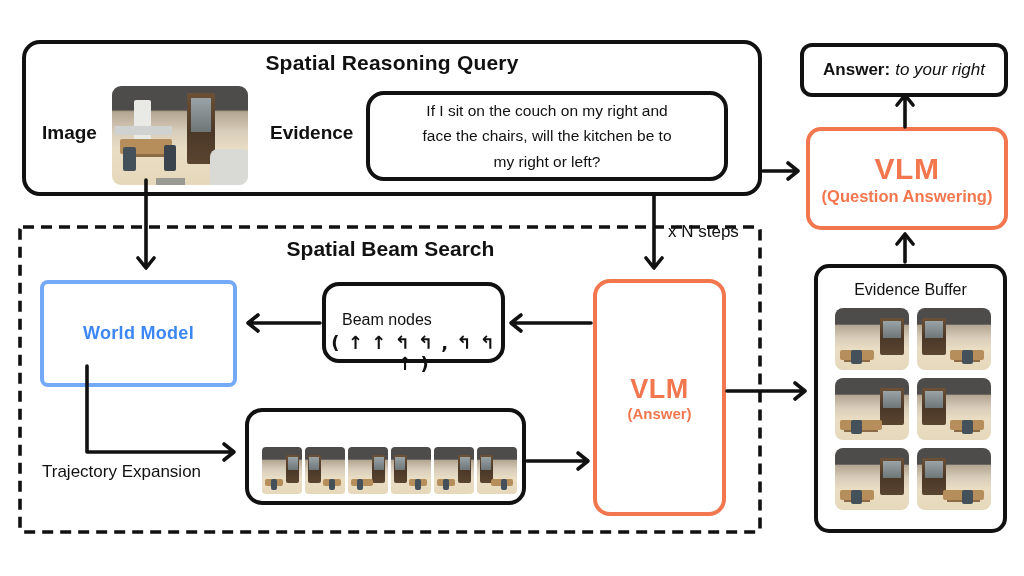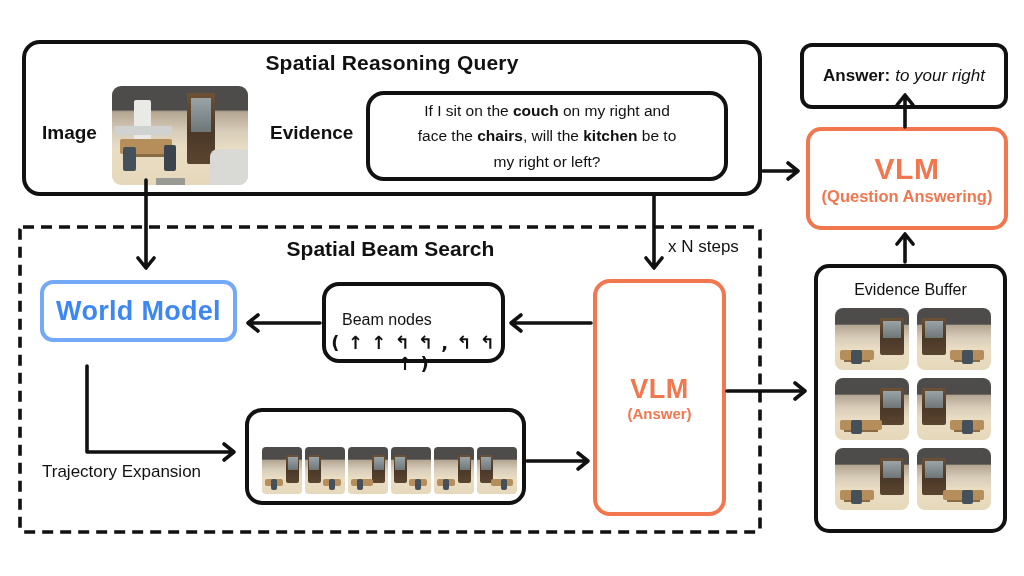--- a/index.html
+++ b/index.html
@@ -31,47 +31,47 @@
   .qi-glass{position:absolute;left:58%;top:12%;width:15%;height:34%;background:linear-gradient(180deg,#9aa3a6,#6e7678);}
   .qi-table{position:absolute;left:6%;top:54%;width:38%;height:15%;background:#b68e5c;border-radius:2px;box-shadow:0 8px 0 -5px #8a6b45;}
   .qi-chair1{position:absolute;left:8%;top:62%;width:10%;height:24%;background:#44505a;border-radius:2px;}
   .qi-chair2{position:absolute;left:38%;top:60%;width:9%;height:26%;background:#3b444c;border-radius:2px;}
   .qi-couch{position:absolute;right:-2%;bottom:-2%;width:30%;height:38%;background:#d9d9d6;border-radius:8px 8px 0 0;}
   .qi-rug{position:absolute;left:32%;bottom:0;width:22%;height:7%;background:#9a9a94;}
   .question-box{position:absolute;left:340px;top:47px;width:362px;height:90px;
     border:4px solid var(--ink);border-radius:18px;background:#fff;
     display:flex;flex-direction:column;justify-content:center;align-items:center;
     font-size:15.5px;line-height:1.62;text-align:center;}
-  .question-box b{font-weight:700;}
-
-  
-  .answer-box{left:800px;top:43px;width:208px;height:66px;border-radius:12px;
+  .question-box b{font-weight:400;}
+
+  
+  .answer-box{left:800px;top:43px;width:208px;height:54px;border-radius:12px;
     display:flex;align-items:center;justify-content:center;font-size:17px;gap:5px;}
   .answer-box .a-label{font-weight:700;}
   .answer-box .a-value{font-style:italic;}
   .vlm-qa{left:806px;top:127px;width:202px;height:103px;border-color:var(--orange);
     border-radius:15px;display:flex;flex-direction:column;align-items:center;justify-content:center;}
   .vlm-title{color:var(--orange);font-weight:700;font-size:30px;letter-spacing:.5px;}
   .vlm-qa .vlm-sub{color:var(--orange);font-weight:700;font-size:16.5px;margin-top:1px;}
 
   
   .evidence-box{left:814px;top:264px;width:193px;height:269px;border-radius:15px;}
   .ev-title{position:absolute;top:13px;left:0;width:100%;text-align:center;font-size:16px;}
   .ev-grid{position:absolute;left:17px;top:40px;width:156px;
     display:grid;grid-template-columns:74px 74px;gap:8px 8px;}
   .ev-grid .scene{width:74px;height:62px;border-radius:8px;}
 
   
   .sbs-title{position:absolute;left:18px;top:237px;width:745px;text-align:center;
     font-size:21px;font-weight:700;}
-  .nsteps{position:absolute;left:668px;top:237px;font-size:17px;}
-
-  .world-model{left:40px;top:280px;width:197px;height:62px;border-color:var(--blue-border);
-    border-radius:13px;display:flex;align-items:center;justify-content:center;
-    color:var(--blue-text);font-size:27px;font-weight:700;letter-spacing:.3px;}
+  .nsteps{position:absolute;left:668px;top:222px;font-size:17px;}
+
+  .world-model{left:40px;top:280px;width:197px;height:107px;border-color:var(--blue-border);
+    border-radius:8px;display:flex;align-items:center;justify-content:center;
+    color:var(--blue-text);font-size:18px;font-weight:700;letter-spacing:.3px;}
 
   .beam-box{left:322px;top:282px;width:183px;height:81px;border-radius:17px;padding:25px 0 0 0;}
   .beam-label{font-size:16px;margin-left:16px;}
   .beam-seq{font-family:"DejaVu Sans",sans-serif;font-size:18px;text-align:center;
     margin-top:3px;letter-spacing:1px;font-weight:600;}
 
   .vlm-search{left:593px;top:279px;width:133px;height:237px;border-color:var(--orange);
     border-radius:17px;display:flex;flex-direction:column;align-items:center;justify-content:center;}
   .vlm-search .vlm-title{font-size:27px;}
   .vlm-search .vlm-sub{color:var(--orange);font-weight:700;font-size:15px;}

